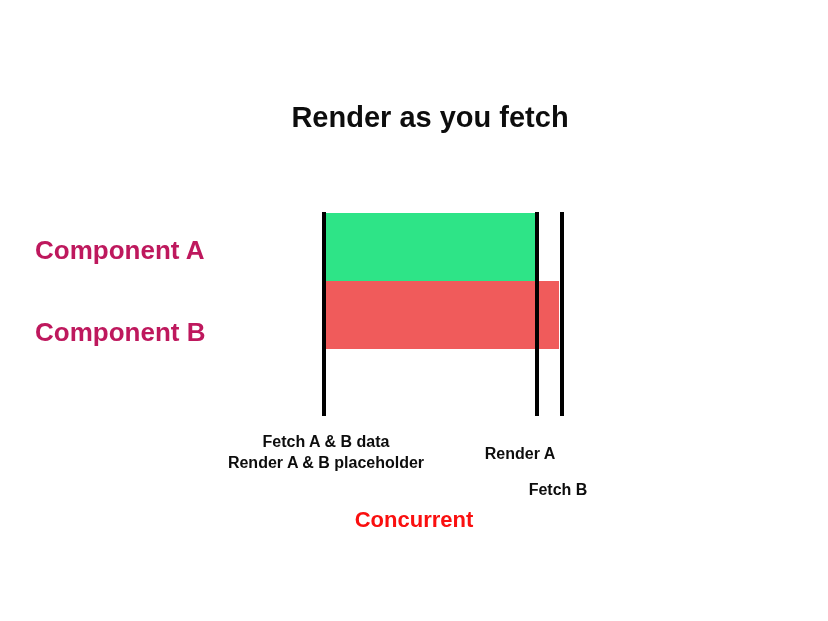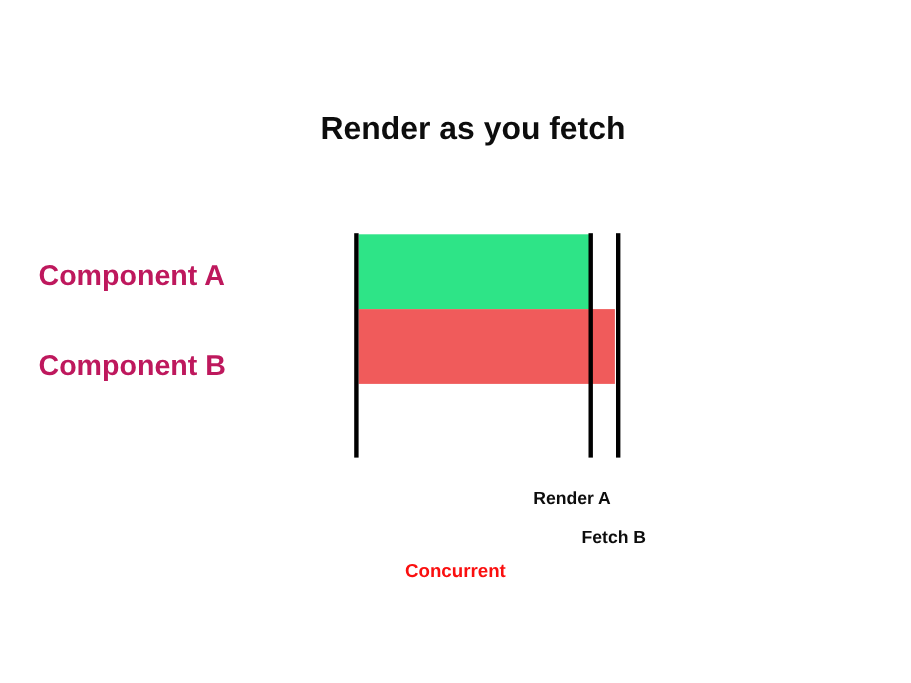--- a/index.html
+++ b/index.html
@@ -73,21 +73,21 @@
     white-space: nowrap;
   }
   .milestone-fetch { left: 326px; top: 431px; }
   .milestone-render-a { left: 520px; top: 443px; }
   .milestone-render-b { left: 558px; top: 479px; }
   .mode-label {
     position: absolute;
     left: 414px;
     top: 508px;
     transform: translateX(-50%);
-    font-size: 17px;
+    font-size: 22px;
     line-height: 24px;
     font-weight: 700;
     white-space: nowrap;
   }
 </style>
 </head>
 <body>
 
 <div class="canvas">
 
@@ -100,20 +100,24 @@
   <div class="bar bar-a" style="background-color: rgb(46, 228, 135);"></div>
 
   <div class="bar bar-b" style="background-color: rgb(240, 91, 91);"></div>
 
   <div class="vline vline-1"></div>
 
   <div class="vline vline-2"></div>
 
   <div class="vline vline-3"></div>
 
+  <div class="milestone milestone-fetch">
+    <div>Fetch A &amp; B data</div>
+    <div>Render A &amp; B placeholder</div>
+  </div>
 
   <div class="milestone milestone-render-a">Render A</div>
 
   <div class="milestone milestone-render-b">Fetch B</div>
 
   <div class="mode-label" style="color: rgb(250, 15, 15);">Concurrent</div>
 
 </div>
 
 </body></html>

